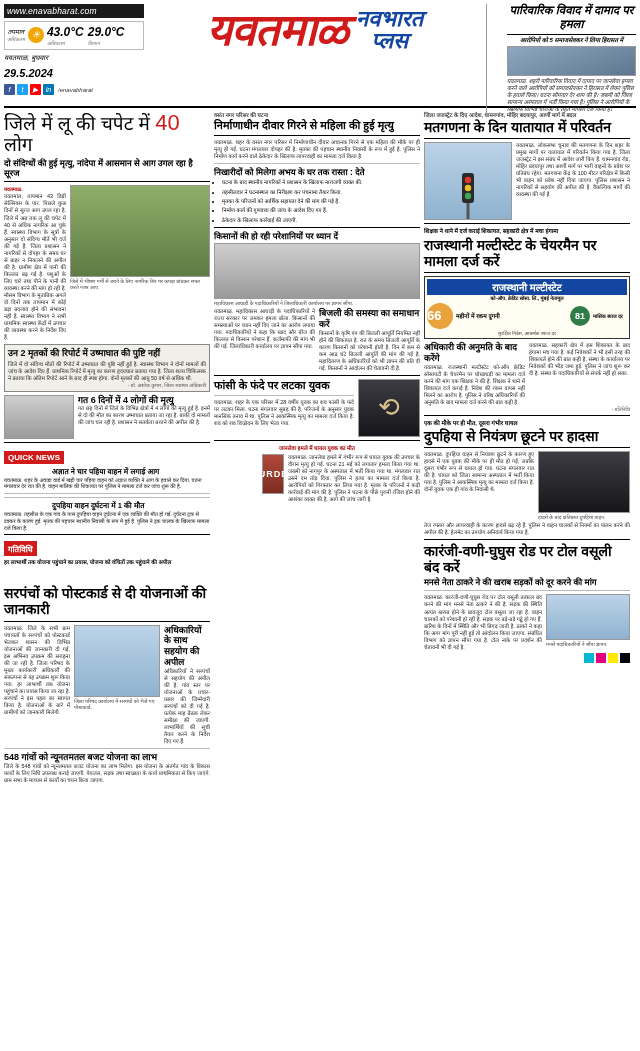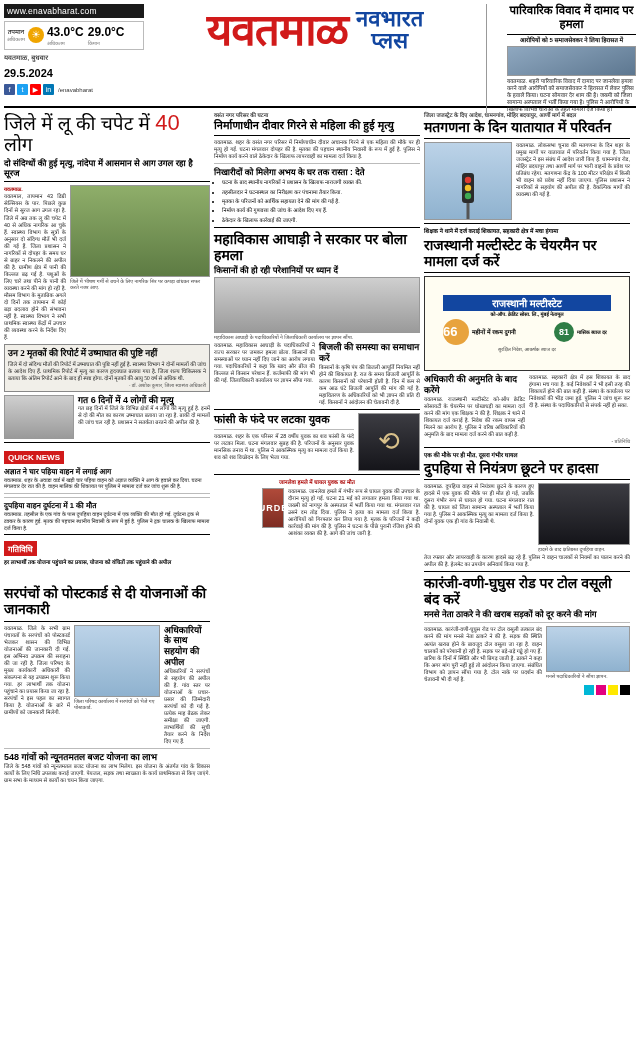--- a/index.html
+++ b/index.html
@@ -7,21 +7,21 @@
     margin: 0;
     width: 640px;
     height: 1051px;
     background: #fff;
     font-family: "Liberation Sans", sans-serif;
     overflow: hidden;
   }
   .page { position: relative; width: 640px; height: 1051px; padding: 4px; }
 
   
-  .masthead { display: flex; align-items: flex-start; height: 104px; border-bottom: 2px solid #000; }
+  .masthead { display: flex; align-items: flex-start; height: 104px; border-bottom: 2px solid #000; font-style: italic; }
   .mh-left { width: 140px; }
   .mh-url { background: #1a1a1a; color: #fff; font-size: 8.5px; padding: 2px 3px; letter-spacing: .2px; }
   .wx-box { border: 1px solid #bbb; margin-top: 3px; display: flex; align-items: center; font-size: 6.5px; padding: 2px 2px; }
   .wx-ico { width: 16px; height: 16px; border-radius: 50%; background: #f0a500; color: #fff; font-size: 10px; text-align: center; line-height: 16px; margin: 0 3px; }
   .wx-col { line-height: 1.35; }
   .wx-temps { font-size: 12px; font-weight: bold; }
   .mh-date { font-size: 11px; font-weight: bold; margin-top: 4px; line-height: 1.3; }
   .social { display: flex; gap: 2px; margin-top: 4px; align-items: center; }
   .sico { width: 11px; height: 11px; font-size: 7px; color: #fff; text-align: center; line-height: 11px; border-radius: 1px; }
   .sname { font-size: 6px; color: #333; margin-left: 2px; }
@@ -49,31 +49,31 @@
   h4.head { font-size: 9px; font-weight: bold; margin: 0; line-height: 1.2; }
   .sub { font-size: 8.5px; font-weight: bold; margin: 2px 0; line-height: 1.2; }
   .body { font-size: 5.4px; line-height: 1.3; color: #1a1a1a; text-align: justify; }
   .rule { border-top: 1px solid #000; margin: 3px 0; }
   .rule-thin { border-top: 1px solid #bbb; margin: 3px 0; }
   .box { border: 1px solid #888; padding: 3px; }
   .two { display: flex; gap: 4px; }
   .flex1 { flex: 1; }
 
   .redband { background: #d11a1a; color: #fff; font-size: 8px; font-weight: bold; padding: 2px 4px; display: inline-block; }
-  .qn-item { font-size: 7.5px; font-weight: bold; line-height: 1.2; margin-top: 3px; }
+  .qn-item { font-size: 7.5px; font-weight: bold; line-height: 1.2; margin-top: 3px; margin-left: 48px; }
   .qn-body { font-size: 5.2px; line-height: 1.3; margin-top: 1px; color: #222; }
 
   .tick { font-size: 5.4px; line-height: 1.35; }
   .tick li { margin-bottom: 2px; }
   ul { margin: 2px 0 2px 8px; padding: 0; }
 
   .caption { font-size: 5px; color: #444; line-height: 1.2; margin-top: 1px; }
   .byline { font-size: 5.2px; font-weight: bold; color: #a00; }
-  .shade { background: #f1efe9; font-family: Liberation Serif, serif; }
-  .ad-box { border: 1px solid #333; padding: 18px; background: #fffdf2; }
+  .shade { background: #f1efe9; }
+  .ad-box { border: 1px solid #333; padding: 2px; background: #fffdf2; }
   .cmyk { display: flex; gap: 2px; justify-content: flex-end; margin-top: 2px; }
   .cmyk div { width: 10px; height: 10px; }
   .sig { font-size: 5px; text-align: right; color: #555; }
   .grad-sky { background: linear-gradient(#bcd3e8,#8fb2cf); }
   .grad-grn { background: linear-gradient(#8fae6a,#5d7b43); }
   .grad-red { background: linear-gradient(#b04a3a,#7d2c22); margin-left: 48px; }
   .grad-gry { background: linear-gradient(#cfcfcf,#9a9a9a); }
   .grad-dark { background: linear-gradient(#3c3c42,#15151a); }
 </style>
 </head>
@@ -208,21 +208,20 @@
       <div class="sub">निखारीदों को मिलेगा अभय के घर तक रास्ता : देते</div>
       <ul class="tick">
         <li>घटना के बाद स्थानीय नागरिकों ने प्रशासन के खिलाफ नाराजगी व्यक्त की.</li>
         <li>तहसीलदार ने घटनास्थल का निरीक्षण कर पंचनामा तैयार किया.</li>
         <li>मृतका के परिजनों को आर्थिक सहायता देने की मांग की गई है.</li>
         <li>निर्माण कार्य की गुणवत्ता की जांच के आदेश दिए गए हैं.</li>
         <li>ठेकेदार के खिलाफ कार्रवाई की जाएगी.</li>
       </ul>
 
       <div class="rule"></div>
-      <h2 class="head">महाविकास आघाड़ी ने सरकार पर बोला हमला</h2>
       <div class="sub">किसानों की हो रही परेशानियों पर ध्यान दें</div>
       <div class="photo grad-gry" style="height:56px"></div>
       <div class="caption">महाविकास आघाड़ी के पदाधिकारियों ने जिलाधिकारी कार्यालय पर ज्ञापन सौंपा.</div>
       <div class="two" style="margin-top:2px">
         <div class="flex1 body">यवतमाळ. महाविकास आघाड़ी के पदाधिकारियों ने राज्य सरकार पर जमकर हमला बोला. किसानों की समस्याओं पर ध्यान नहीं दिए जाने का आरोप लगाया गया. पदाधिकारियों ने कहा कि खाद और बीज की किल्लत से किसान परेशान हैं. कर्जमाफी की मांग भी की गई. जिलाधिकारी कार्यालय पर ज्ञापन सौंपा गया.</div>
         <div class="flex1">
           <h4 class="head">बिजली की समस्या का समाधान करें</h4>
           <div class="body">किसानों के कृषि पंप की बिजली आपूर्ति नियमित नहीं होने की शिकायत है. रात के समय बिजली आपूर्ति के कारण किसानों को परेशानी होती है. दिन में कम से कम आठ घंटे बिजली आपूर्ति की मांग की गई है. महावितरण के अधिकारियों को भी ज्ञापन की प्रति दी गई. किसानों ने आंदोलन की चेतावनी दी है.</div>
         </div>
       </div>

